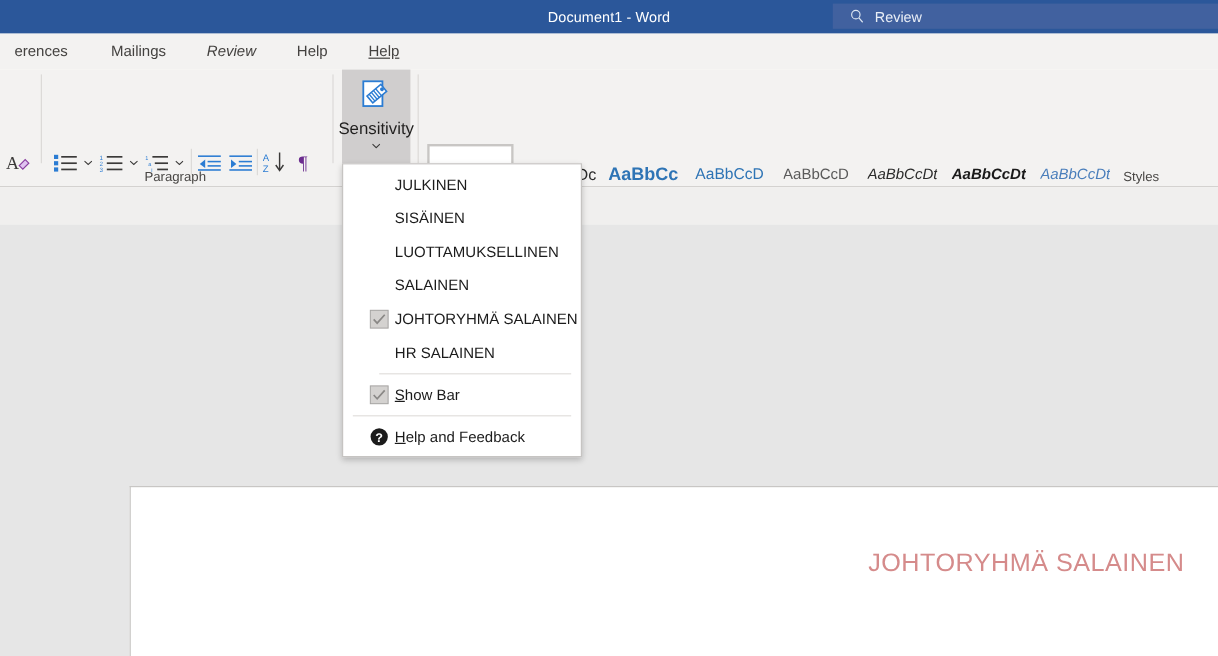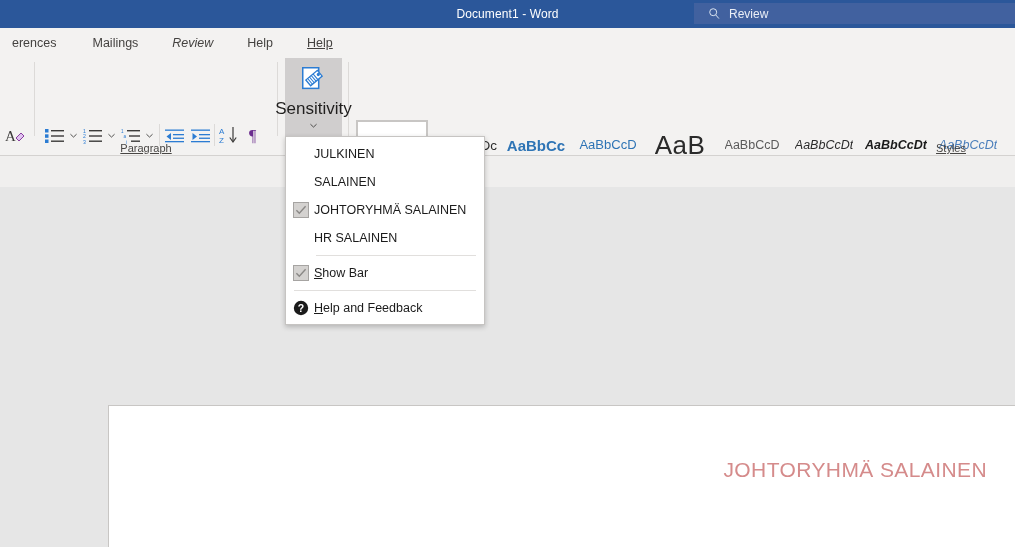--- a/index.html
+++ b/index.html
@@ -43,21 +43,21 @@
   }
 
   
   .ribbon {
     position: absolute; left: 0; top: 58px; width: 1015px; height: 98px;
     background: #f3f2f1;
     border-bottom: 1px solid #d4d2d0;
   }
   .grp-label {
     position: absolute; bottom: 1px; font-size: 11px; color: #484644;
-    text-align: center; white-space: nowrap; text-decoration: underline;
+    text-align: center; white-space: nowrap;
   }
   .grp-sep {
     position: absolute; top: 4px; width: 1px; height: 74px; background: #dcdad8;
   }
   .launcher {
     position: absolute; width: 10px; height: 10px;
   }
 
   
   .icon-btn {
@@ -69,21 +69,21 @@
   .sel-bg { position: absolute; background: #d2d0ce; border-radius: 1px; }
 
   
   .sens-btn {
     position: absolute; left: 285px; top: 58px; width: 57px; height: 78px;
     background: #d0cece;
     display: flex; flex-direction: column; align-items: center;
     padding-top: 6px;
   }
   .sens-ico { width: 30px; height: 30px; display: block; }
-  .sens-label { font-size: 17px; color: #201f1e; margin-top: 5px; }
+  .sens-label { font-size: 14px; color: #201f1e; margin-top: 5px; }
   .sens-caret { margin-top: 4px; }
 
   
   .styles-wrap {
     position: absolute; left: 356px; top: 62px; height: 72px;
     display: flex; align-items: stretch;
   }
   .style-item {
     width: 72px; height: 70px;
     display: flex; flex-direction: column; align-items: center; justify-content: center;
@@ -123,21 +123,21 @@
   
   .menu {
     position: absolute; left: 285px; top: 136px; width: 200px;
     background: #ffffff; border: 1px solid #c6c4c2;
     box-shadow: 0 2px 5px rgba(0,0,0,.22);
     padding: 3px 0 2px 0;
     z-index: 50;
   }
   .menu-item {
     height: 28px; display: flex; align-items: center;
-    padding-left: 2px; font-size: 12.5px; color: #1b1b1b;
+    padding-left: 17px; font-size: 12.5px; color: #1b1b1b;
     white-space: nowrap;
   }
   .menu-item .gutter { width: 26px; flex: 0 0 26px; display: flex;
                        align-items: center; justify-content: center; }
   .chk { width: 16px; height: 16px; display: block; }
   .menu-sep { height: 1px; background: #e1dfdd; margin: 3px 8px 3px 30px; }
   .menu-sep.full { margin-left: 8px; }
   .mi-label { padding-left: 0px; }
   .ul { text-decoration: underline; }
 </style>
@@ -392,24 +392,20 @@
         <div class="style-prev">AaBbCcDc</div>
         <div class="style-name">¶ No Spac...</div>
       </div>
       <div class="style-item">
         <div class="style-prev sp-h1">AaBbCc</div>
         <div class="style-name">Heading 1</div>
       </div>
       <div class="style-item">
         <div class="style-prev sp-h2">AaBbCcD</div>
         <div class="style-name">Heading 2</div>
-      </div>
-      <div class="style-item">
-        <div class="style-prev sp-title">AaB</div>
-        <div class="style-name">Title</div>
       </div>
       <div class="style-item">
         <div class="style-prev sp-sub">AaBbCcD</div>
         <div class="style-name">Subtitle</div>
       </div>
       <div class="style-item">
         <div class="style-prev sp-subem">AaBbCcDt</div>
         <div class="style-name">Subtle Em...</div>
       </div>
       <div class="style-item">
@@ -450,21 +446,29 @@
     </div>
   </div>
 
   <div class="menu">
 
     <div class="menu-item">
       <span class="gutter"></span>
       <span class="mi-label">JULKINEN</span>
     </div>
 
-
+    <div class="menu-item">
+      <span class="gutter"></span>
+      <span class="mi-label">SISÄINEN</span>
+    </div>
+
+    <div class="menu-item">
+      <span class="gutter"></span>
+      <span class="mi-label">LUOTTAMUKSELLINEN</span>
+    </div>
 
     <div class="menu-item">
       <span class="gutter"></span>
       <span class="mi-label">SALAINEN</span>
     </div>
 
     <div class="menu-item">
       <span class="gutter">
         <svg class="chk" viewBox="0 0 16 16">
           <rect x="0.5" y="0.5" width="15" height="15" fill="#d4d2d0" stroke="#a6a4a2" stroke-width="1"></rect>

